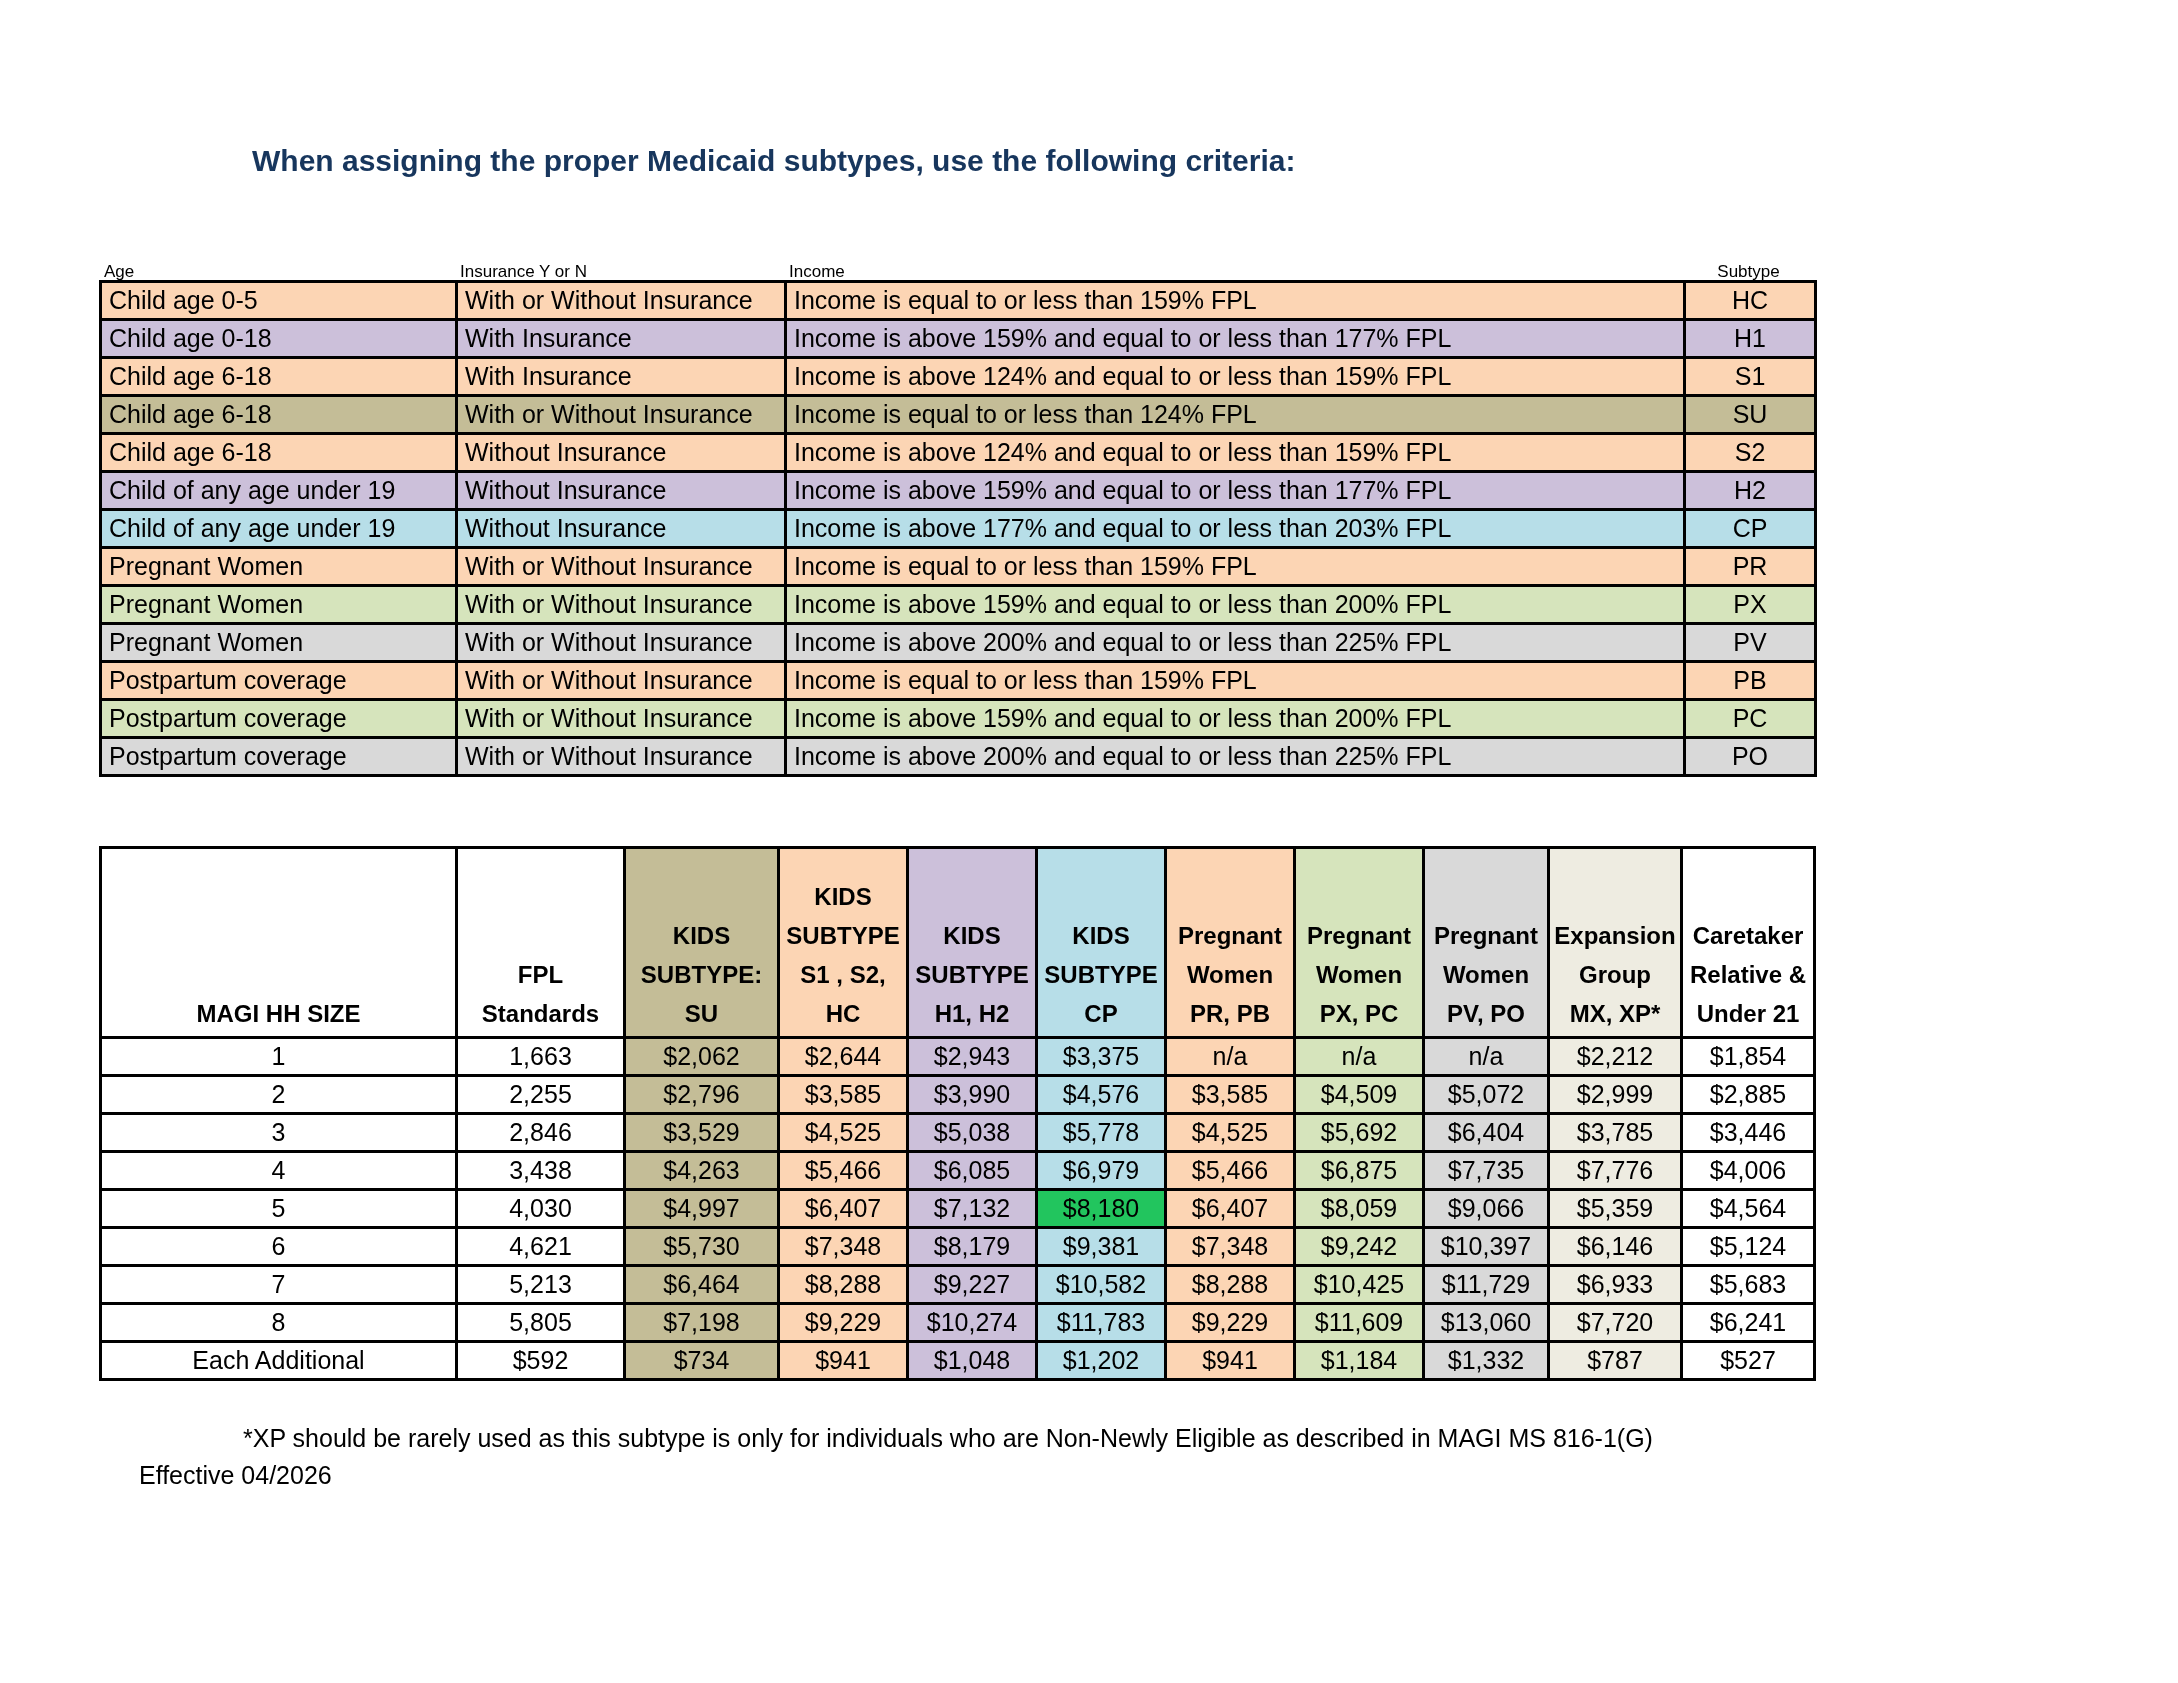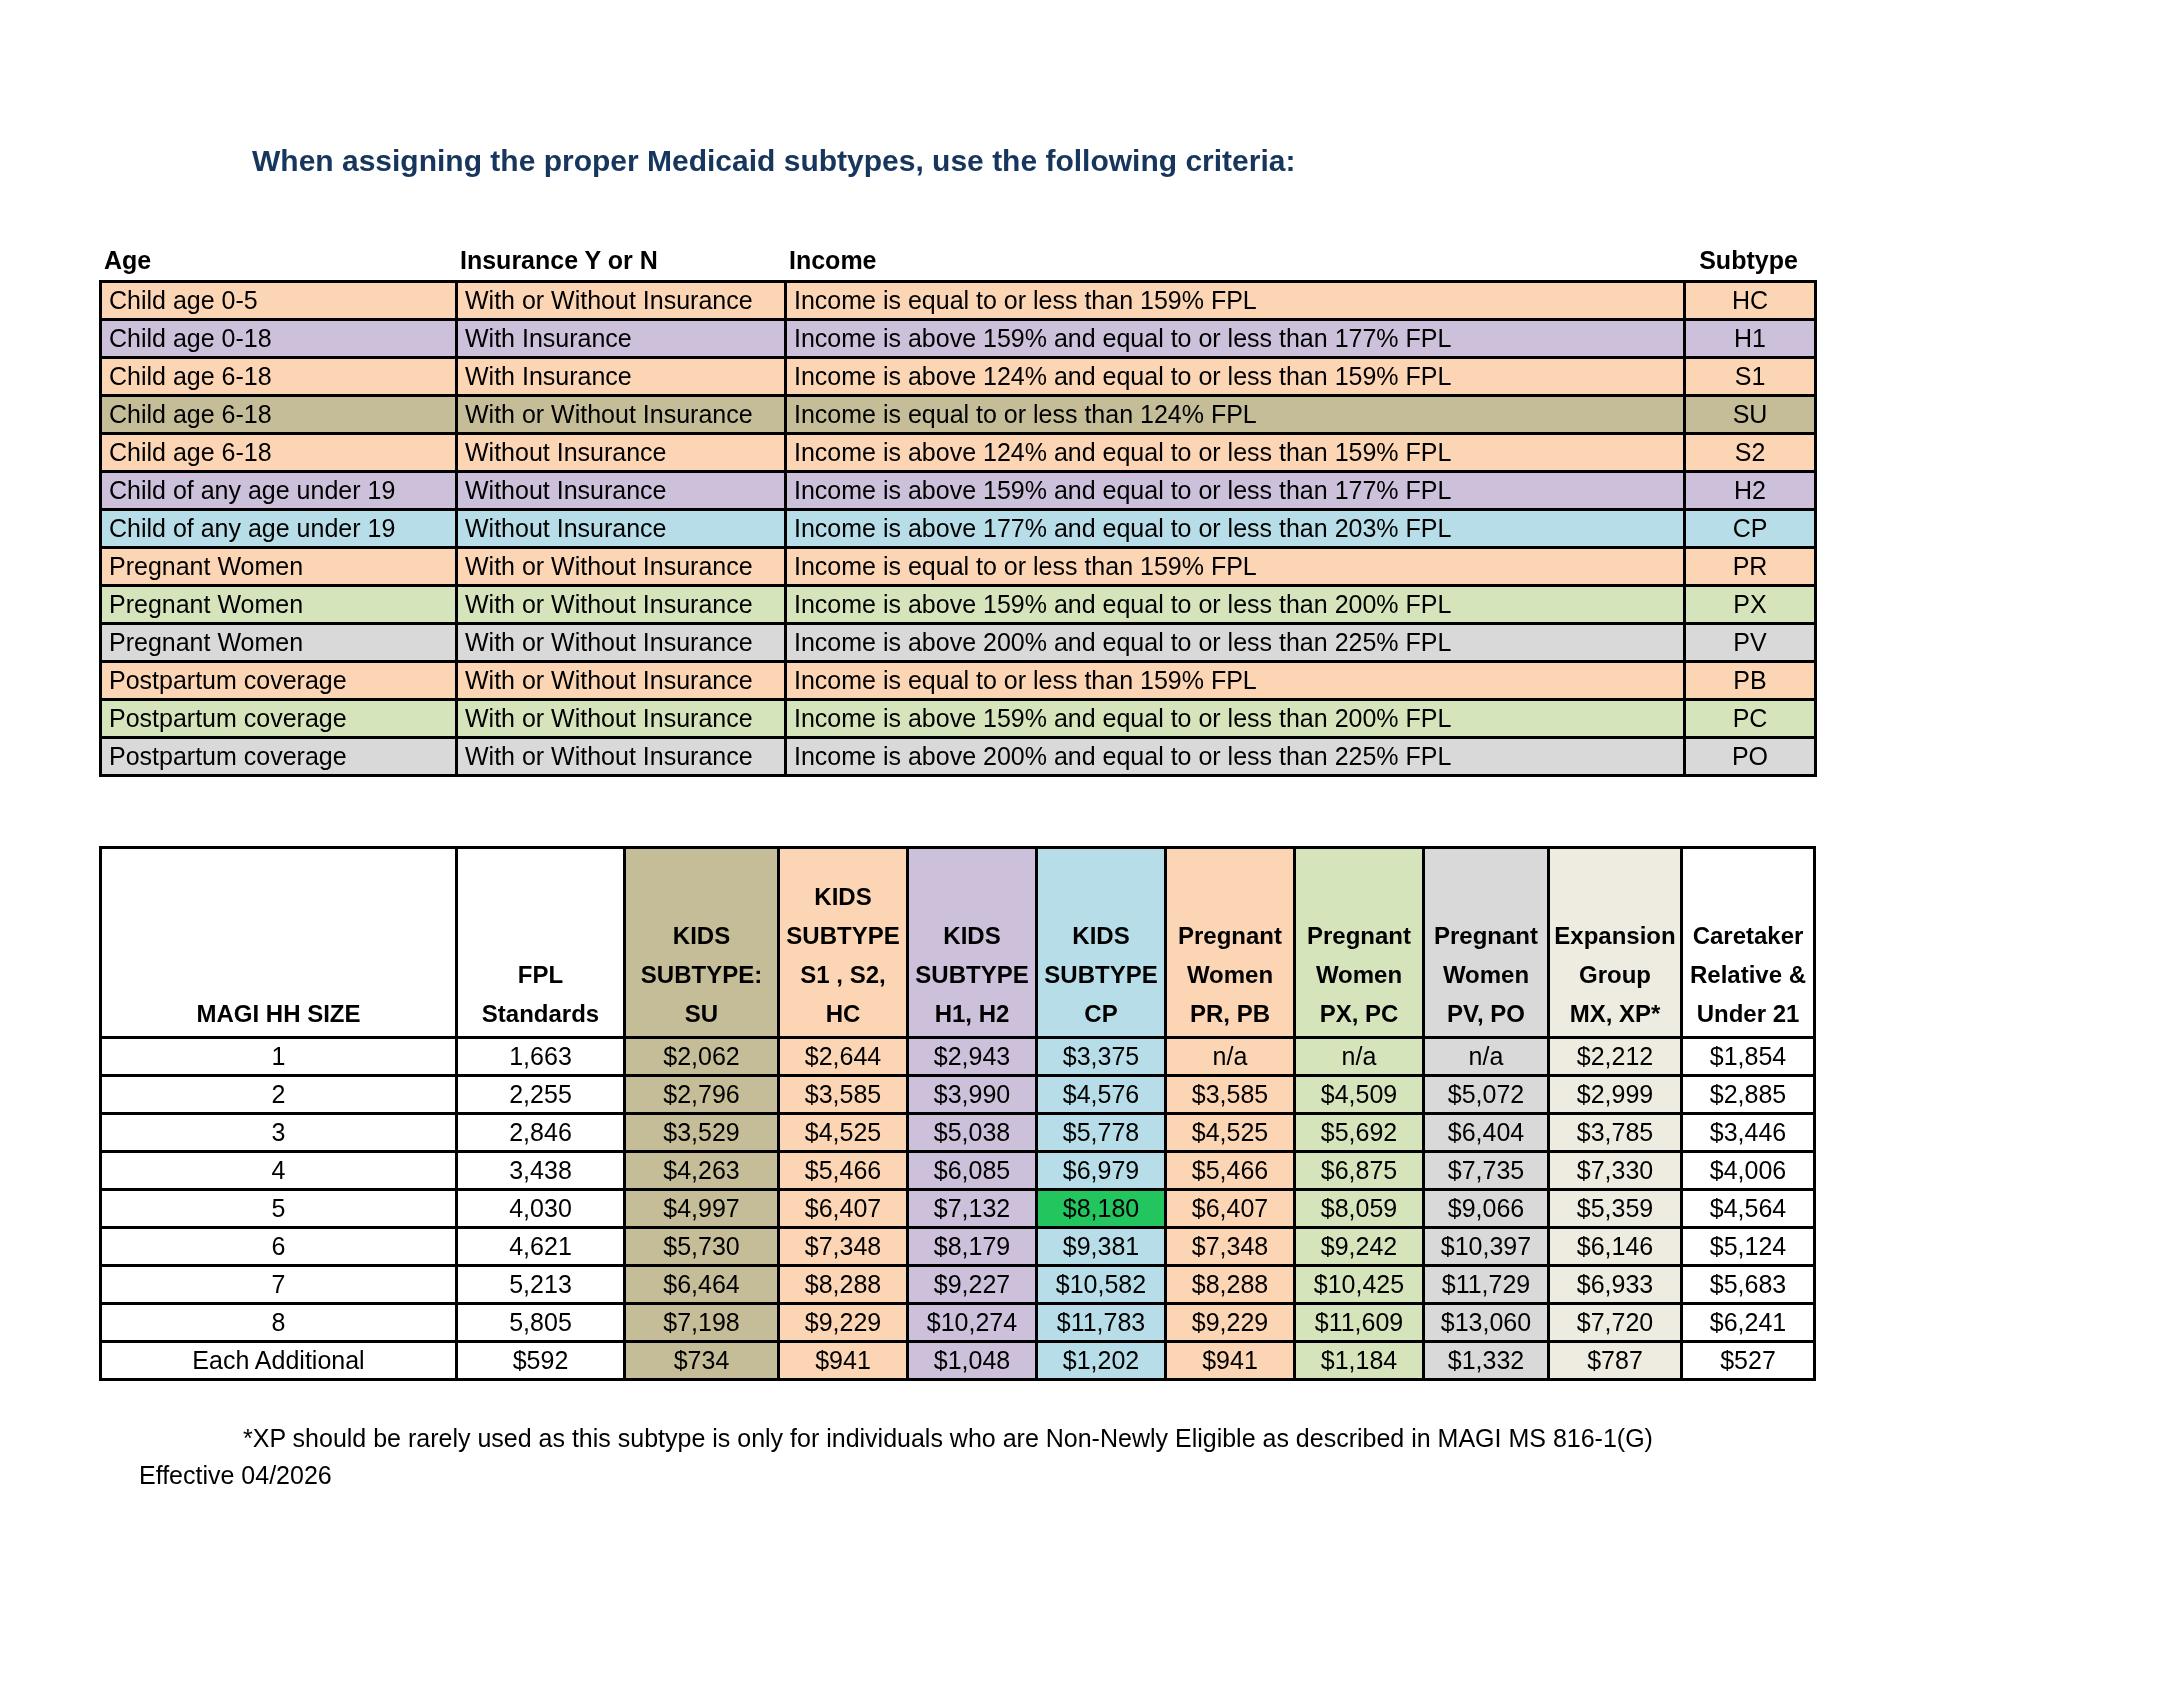--- a/index.html
+++ b/index.html
@@ -5,21 +5,21 @@
   html,body{margin:0;padding:0;background:#fff;}
   .page{
     position:relative;width:2178px;height:1683px;background:#ffffff;
     font-family:"Liberation Sans",sans-serif;color:#000;overflow:hidden;
   }
   .title{
     position:absolute;left:252px;top:144px;
     font-size:30px;font-weight:bold;white-space:nowrap;
   }
   .t1-label{
-    position:absolute;top:246px;font-size:25px;font-weight:bold;white-space:nowrap;
+    position:absolute;top:262px;font-size:17px;font-weight:normal;white-space:nowrap;
   }
   .t1-label.age{left:104px;}
   .t1-label.insurance{left:460px;}
   .t1-label.income{left:789px;}
   .t1-label.subtype{left:1683px;width:131px;text-align:center;}
   table{
     position:absolute;left:99px;border-collapse:collapse;table-layout:fixed;
     background:#fff;
   }
   .t1{top:280px;width:1715px;}
@@ -255,21 +255,21 @@
         <tr>
           <td style="background: rgb(255, 255, 255);">4</td>
           <td style="background: rgb(255, 255, 255);">3,438</td>
           <td style="background: rgb(196, 189, 151);">$4,263</td>
           <td style="background: rgb(252, 213, 180);">$5,466</td>
           <td style="background: rgb(204, 192, 218);">$6,085</td>
           <td style="background: rgb(183, 222, 232);">$6,979</td>
           <td style="background: rgb(252, 213, 180);">$5,466</td>
           <td style="background: rgb(214, 228, 188);">$6,875</td>
           <td style="background: rgb(217, 217, 217);">$7,735</td>
-          <td style="background: rgb(238, 236, 225);">$7,330</td>
+          <td style="background: rgb(238, 236, 225);">$7,776</td>
           <td style="background: rgb(255, 255, 255);">$4,006</td>
         </tr>
         <tr>
           <td style="background: rgb(255, 255, 255);">5</td>
           <td style="background: rgb(255, 255, 255);">4,030</td>
           <td style="background: rgb(196, 189, 151);">$4,997</td>
           <td style="background: rgb(252, 213, 180);">$6,407</td>
           <td style="background: rgb(204, 192, 218);">$7,132</td>
           <td style="background: #22c55e;">$8,180</td>
           <td style="background: rgb(252, 213, 180);">$6,407</td>

